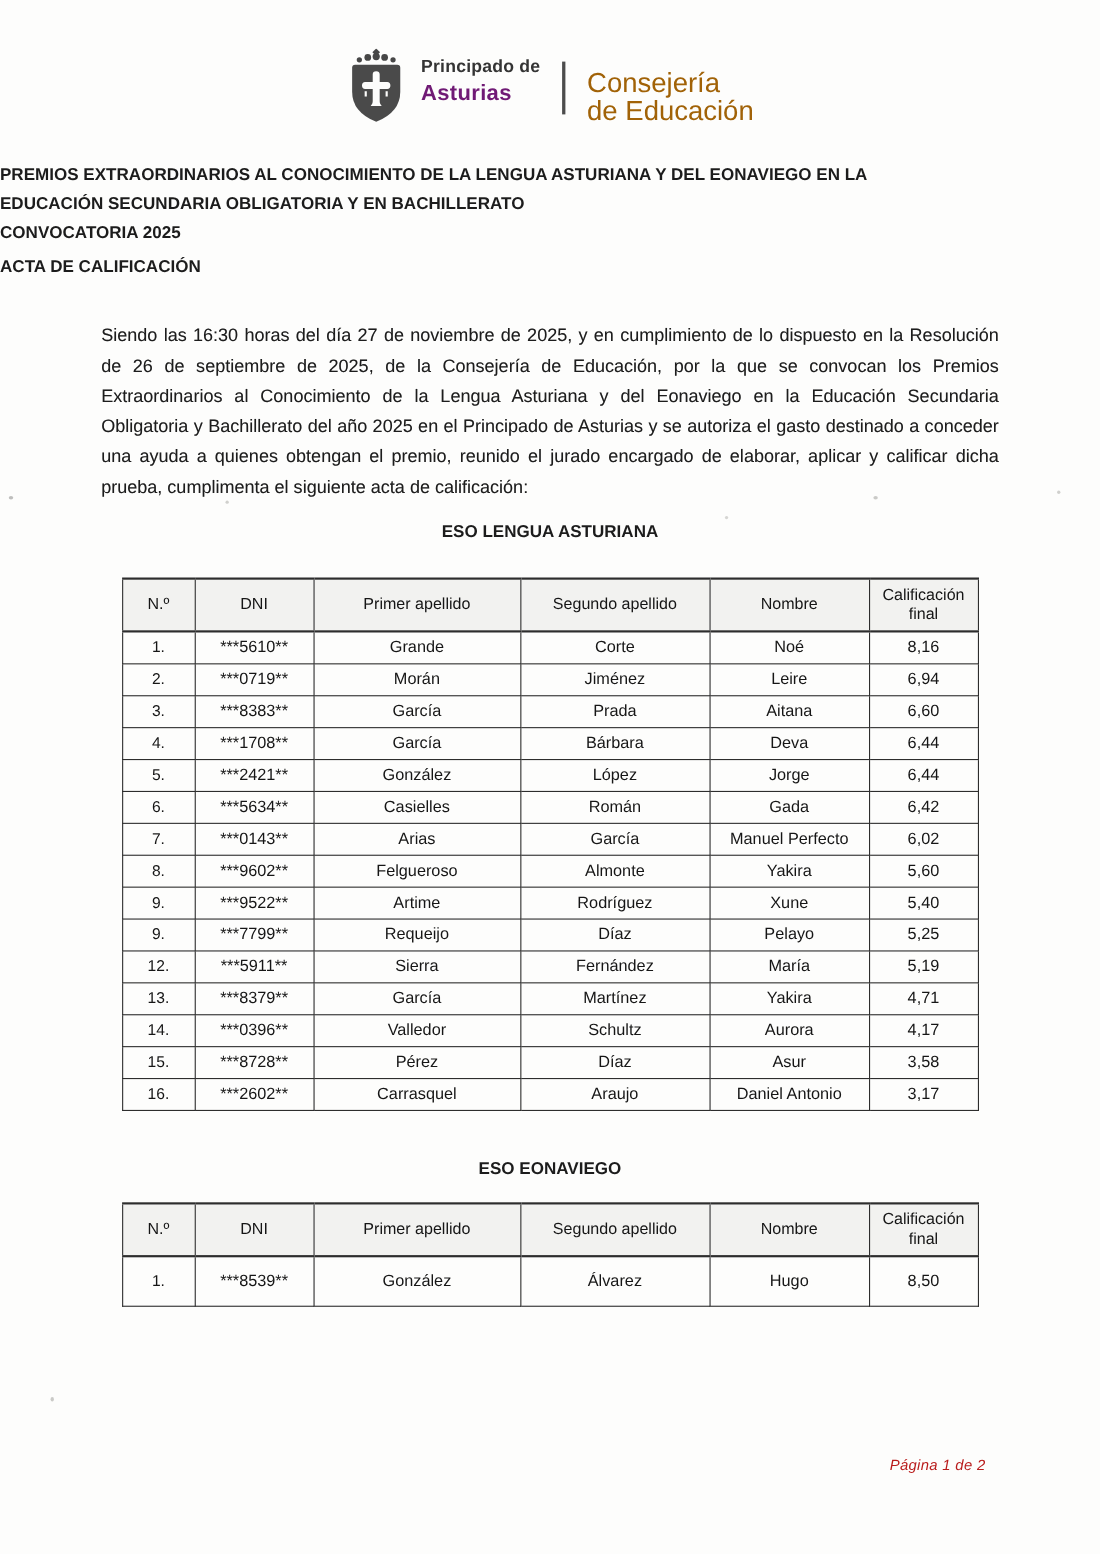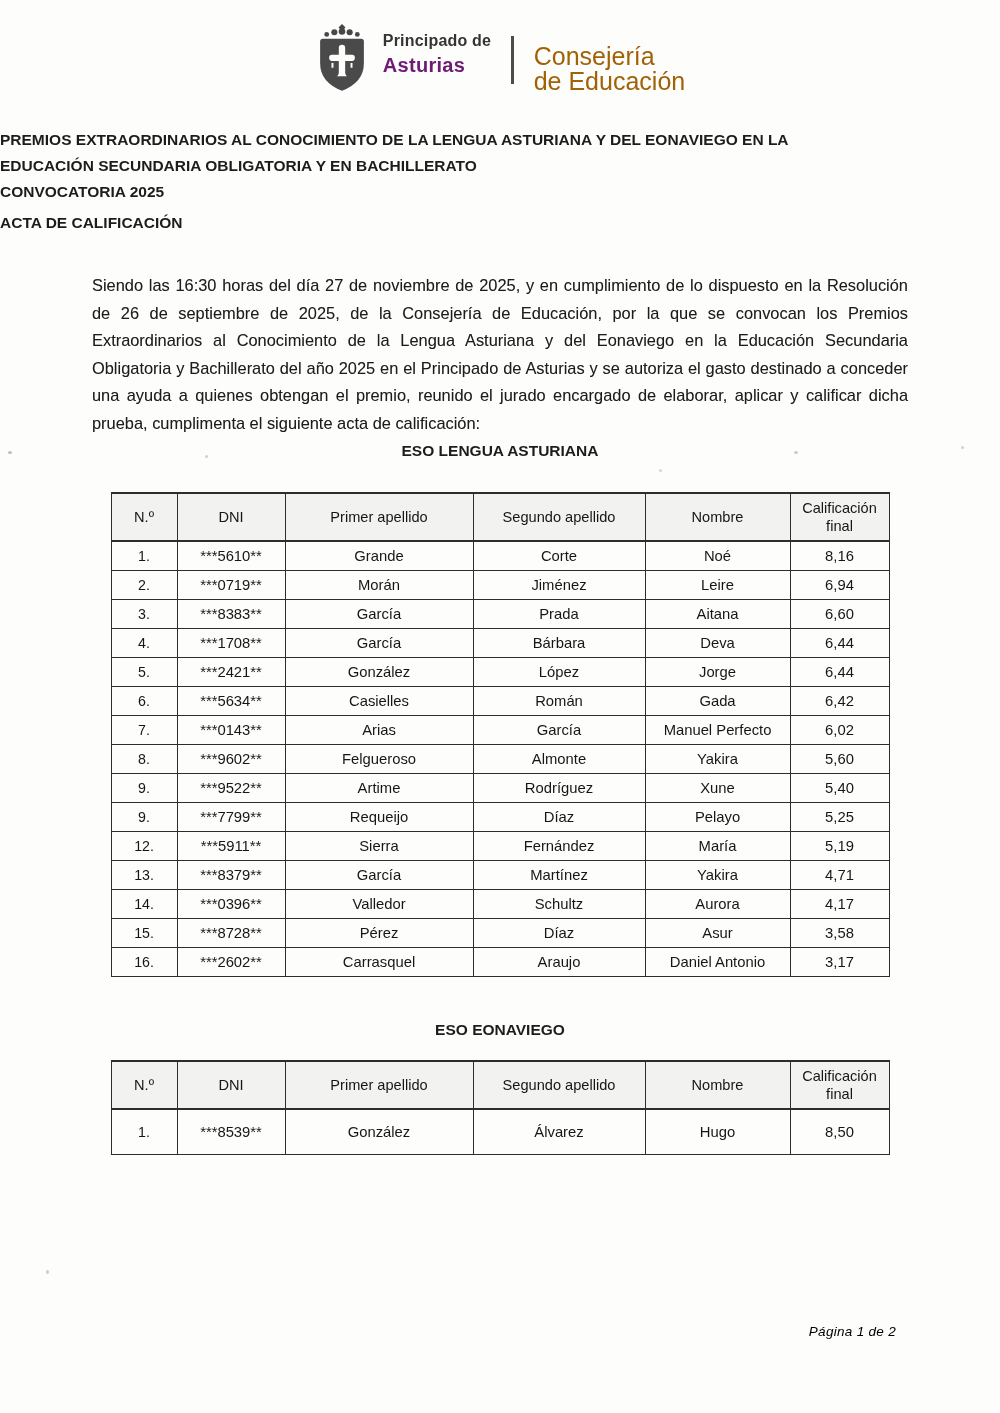--- a/index.html
+++ b/index.html
@@ -7,21 +7,21 @@
     position:relative;
     width:1000px;height:1413px;
     margin:0 auto;
     background:#fdfdfc;
     font-family:"Liberation Sans","DejaVu Sans",sans-serif;
     color:#1f1f1f;
     overflow:hidden;
   }
   
   .brand{
-    padding-top:24px;
+    padding-top:44px;
     display:flex;justify-content:center;align-items:flex-start;
   }
   .shield{width:54px;height:70px;margin-right:14px;flex:0 0 auto;}
   .brand-text{margin-top:8px;}
   .brand-top{font-size:16px;font-weight:bold;color:#343434;letter-spacing:.2px;line-height:18px;}
   .brand-name{font-size:20px;font-weight:bold;color:#701a75;letter-spacing:.3px;line-height:30px;}
   .brand-divider{width:2.5px;height:48px;background:#4c4c4c;margin:12px 20px 0 20px;flex:0 0 auto;}
   .dept{margin-top:20px;font-size:25px;color:#a16207;line-height:25px;font-weight:500;}
   
   .title-block{margin-top:33px;text-align:left;font-weight:bold;font-size:15.5px;line-height:26px;color:#1c1c1c;}
@@ -29,37 +29,37 @@
   .acta{margin-top:5px;font-weight:bold;font-size:15.5px;line-height:26px;color:#1c1c1c;}
   
   .intro{
     width:816px;margin:36px auto 0;
     font-size:16.4px;line-height:27.6px;
     text-align:justify;color:#1d1d1d;
     text-shadow:0 0 .4px rgba(40,40,40,.35);
   }
   
   .section-heading{margin:0;text-align:center;font-weight:bold;font-size:15.5px;color:#1c1c1c;}
-  .heading-1{margin-top:4px;}
+  .heading-1{margin-top:17px;}
   .heading-2{margin-top:44px;}
   table{border-collapse:collapse;table-layout:fixed;width:778px;margin:32px auto 0;}
   .table-2{margin-top:21px;}
   th,td{border:1.5px solid #2d2d2d;text-align:center;vertical-align:middle;padding:0 4px;overflow:hidden;}
   th{
     height:46px;font-weight:normal;font-size:14.6px;line-height:18px;
     background:#f2f2f0;color:#161616;
     border-top-width:2px;border-bottom-width:2px;
   }
   td{height:28px;font-size:14.8px;color:#161616;}
   .table-2 td{height:44px;}
   td.num{font-size:14.2px;}
   
   .page-footer{
     position:absolute;right:104px;bottom:74px;
-    font-size:13.5px;font-style:italic;color:#000000;letter-spacing:.3px;
+    font-size:13.5px;font-style:italic;color:#b91c1c;letter-spacing:.3px;
   }
   
   .speck{position:absolute;border-radius:50%;background:#8b8b88;}
   .s1{left:8px;top:451px;width:4px;height:3px;opacity:.55;}
   .s2{left:205px;top:455px;width:3px;height:3px;opacity:.4;}
   .s3{left:659px;top:469px;width:3px;height:3px;opacity:.35;}
   .s4{left:794px;top:451px;width:4px;height:3px;opacity:.45;}
   .s5{left:961px;top:446px;width:3px;height:3px;opacity:.4;}
   .s6{left:46px;top:1270px;width:3px;height:4px;opacity:.45;}
 </style>

